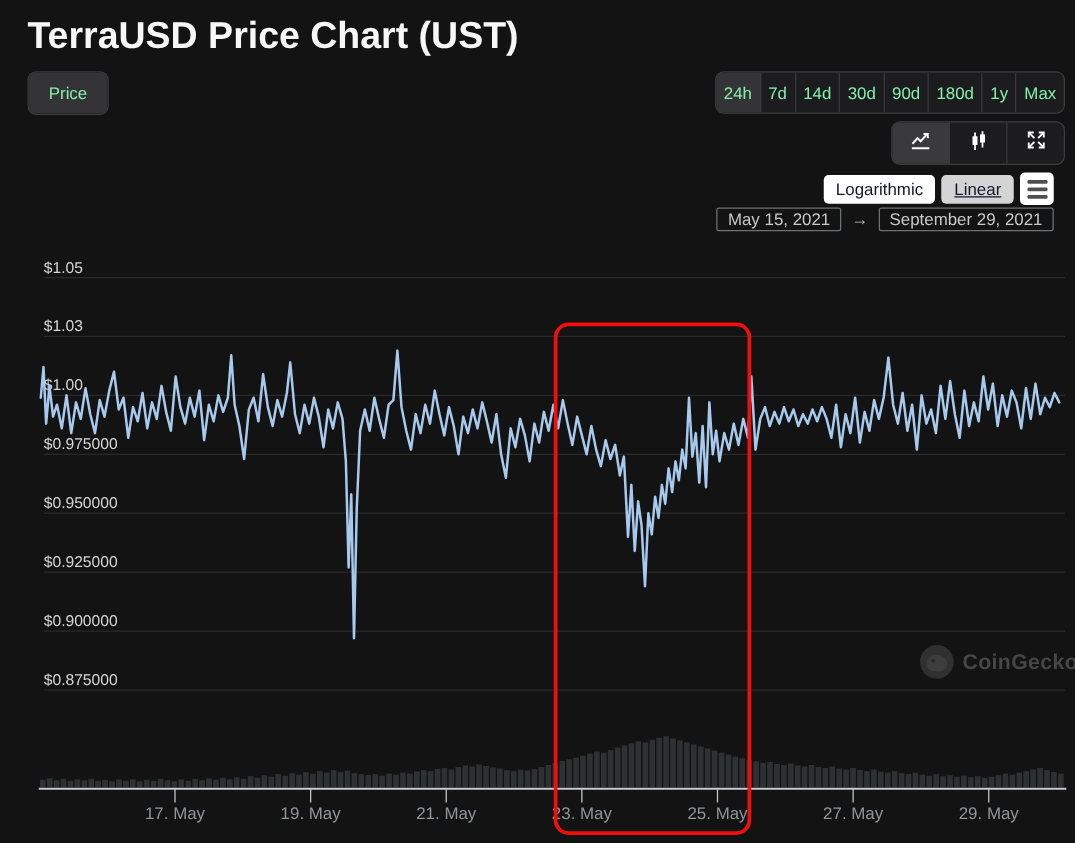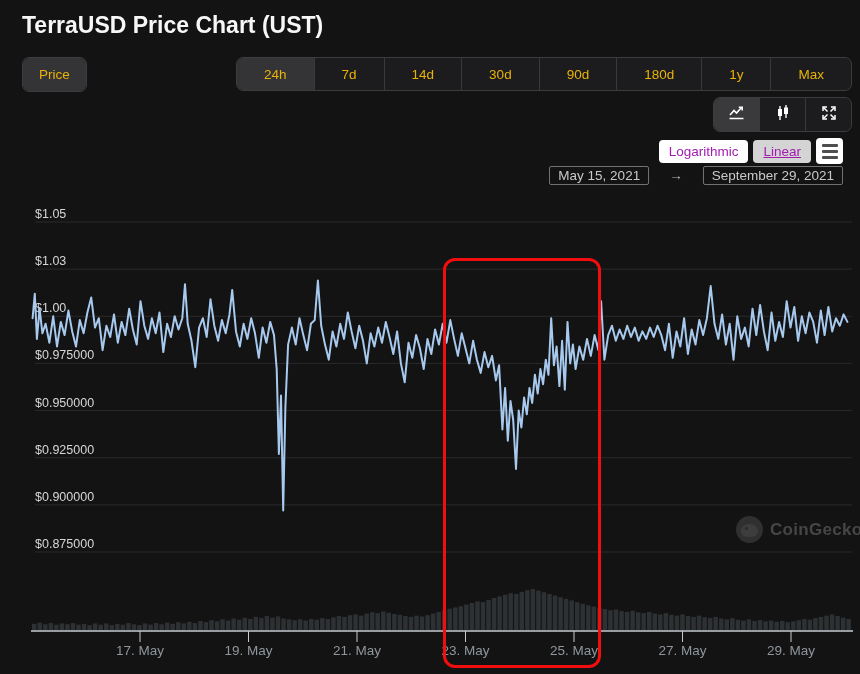--- a/index.html
+++ b/index.html
@@ -1,40 +1,40 @@
 <!DOCTYPE html>
 <html><head>
 <meta charset="utf-8">
 <style>
   html,body{margin:0;padding:0;background:#131313;}
   .app{position:relative;width:860px;height:674px;background:#131313;overflow:hidden;
        font-family:"Liberation Sans",sans-serif;-webkit-font-smoothing:antialiased;}
-  .title{position:absolute;left:22px;top:12px;font-size:23px;font-weight:bold;color:#f7f7f7;z-index:4;}
+  .title{position:absolute;left:22px;top:12px;font-size:30px;font-weight:bold;color:#f7f7f7;z-index:4;}
   .seg-group{position:absolute;display:flex;border:1px solid #3c3c3f;border-radius:7px;
        background:#1c1c1e;overflow:hidden;z-index:4;}
   .metric-group{left:22px;top:57px;height:33px;}
   .range-group{right:8px;top:57px;height:32px;}
   .charttype-group{right:8px;top:97px;height:33px;}
-  .seg-btn{display:flex;align-items:center;justify-content:center;padding:0 16px;color:#eab308;
+  .seg-btn{display:flex;align-items:center;justify-content:center;padding:0 16px;color:#86efac;
        font-size:13.5px;cursor:pointer;border-right:1px solid #39393c;white-space:nowrap;}
   .seg-btn:last-child{border-right:none;}
   .seg-btn.active{background:#343437;}
-  .range-group .seg-btn{padding:0 27px;}
+  .range-group .seg-btn{padding:0 6px;}
   .icon-btn{width:45px;display:flex;align-items:center;justify-content:center;
        border-right:1px solid #39393c;cursor:pointer;}
   .icon-btn:last-child{border-right:none;}
   .icon-btn.active{background:#3a3a3d;}
   .scale-row{position:absolute;top:138px;right:17px;display:flex;gap:5px;align-items:center;z-index:4;}
-  .scale-btn{background:#ffffff;color:#a21caf;border-radius:4px;padding:4px 10px;
+  .scale-btn{background:#ffffff;color:#0f172a;border-radius:4px;padding:4px 10px;
        font-size:13.5px;cursor:pointer;}
   .scale-btn.active{background:#d4d4d4;text-decoration:underline;}
   .menu-btn{background:#ffffff;border-radius:4px;width:27px;height:26px;display:flex;
        flex-direction:column;justify-content:center;align-items:center;gap:3px;cursor:pointer;}
   .menu-btn .bar{width:16px;height:3px;background:#4f4f4f;border-radius:1px;}
-  .date-row{position:absolute;top:166px;right:17px;display:flex;align-items:center;gap:20px;
+  .date-row{position:absolute;top:166px;right:17px;display:flex;align-items:center;gap:8px;
        color:#c9c9c9;font-size:13.5px;z-index:4;}
   .date-box{border:1px solid #6e7275;padding:1px 8px;border-radius:2px;cursor:pointer;}
   .arrow{color:#b9b9b9;}
   #chart-svg{position:absolute;left:0;top:0;z-index:1;}
   .watermark{position:absolute;left:736px;top:516px;display:flex;align-items:center;gap:7px;z-index:2;}
   .gecko-circle{width:27px;height:27px;border-radius:50%;background:#303030;position:relative;overflow:hidden;}
   .gecko-body{position:absolute;left:5px;top:8px;width:17px;height:13px;border-radius:60% 60% 50% 50%;background:#3d3d3d;}
   .gecko-eye{position:absolute;left:9px;top:11px;width:3px;height:3px;border-radius:50%;background:#2a2a2a;}
   .watermark-label{color:#464646;font-size:17px;font-weight:600;letter-spacing:.3px;}
   .annotation-rect{position:absolute;left:443px;top:258px;width:158px;height:410px;

